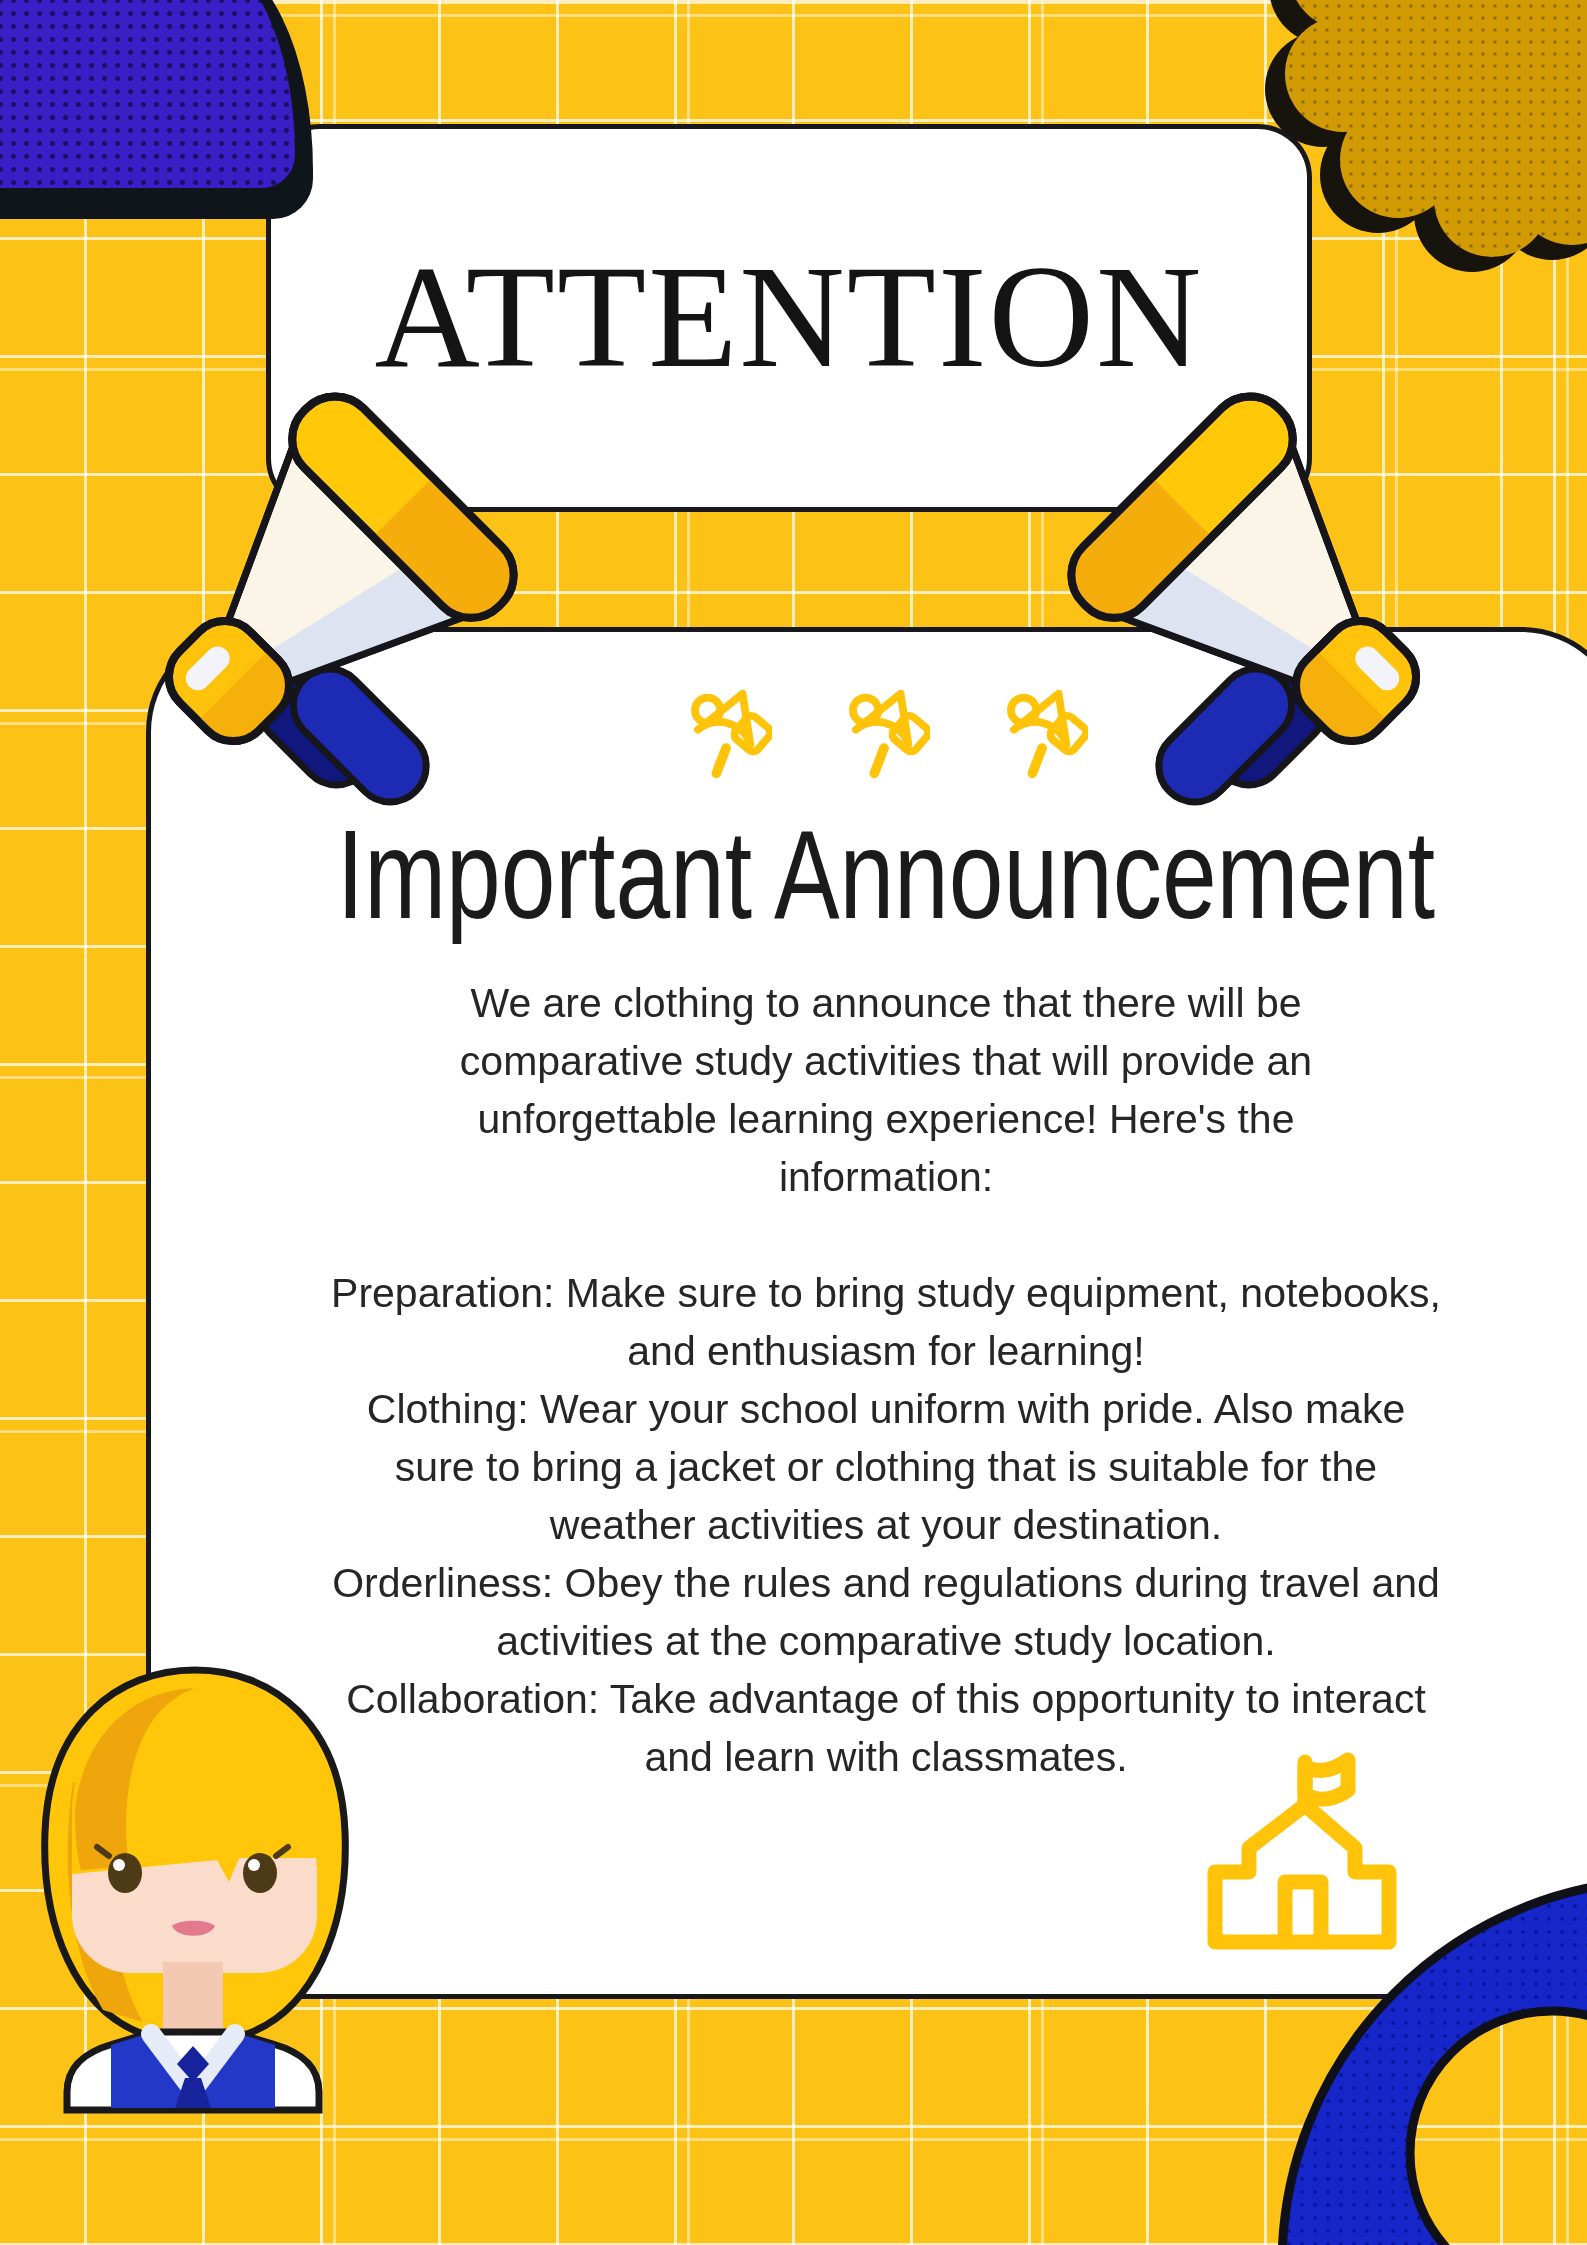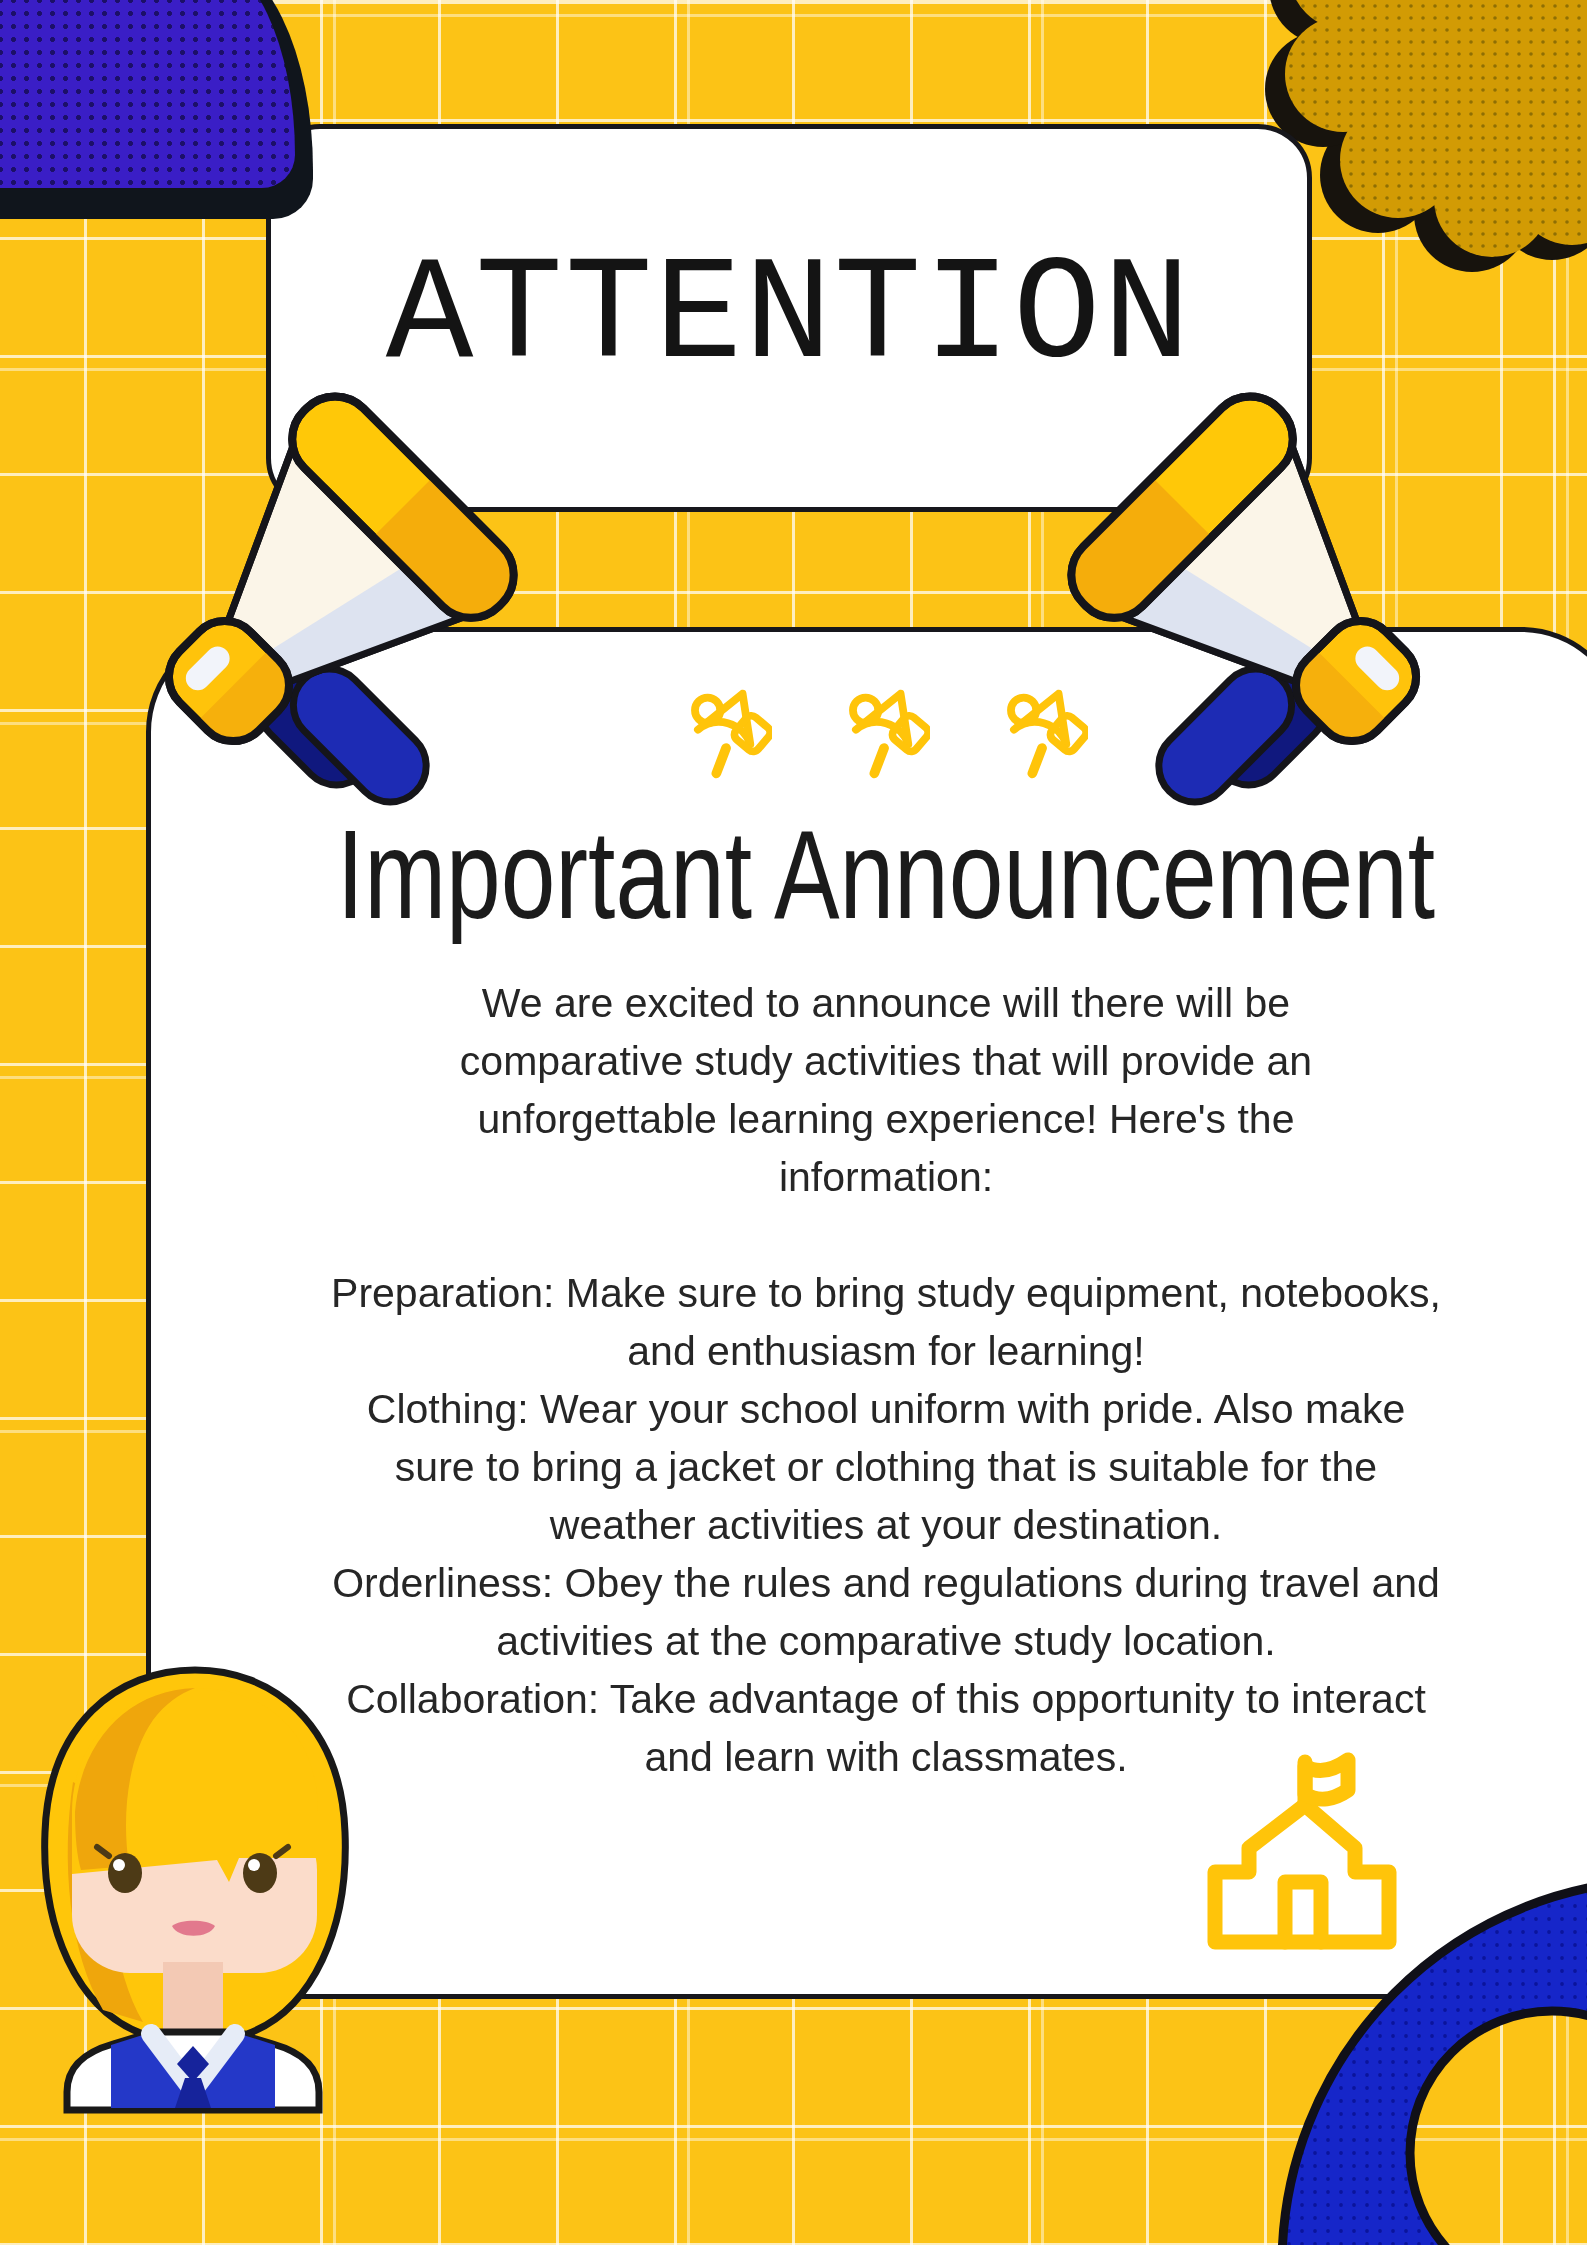--- a/index.html
+++ b/index.html
@@ -22,21 +22,21 @@
     background-image:radial-gradient(rgba(8,6,40,.6) 2.2px, transparent 2.8px);
     background-size:13px 13px;
     border-top-right-radius:100px 210px;border-bottom-right-radius:35px;z-index:8;}
   .flower{position:absolute;right:0;top:0;z-index:2;}
   .ring{position:absolute;right:0;bottom:0;z-index:9;}
 
   
   .top-card{position:absolute;left:266px;top:124px;width:1046px;height:388px;
     background:#ffffff;border:5px solid #17171c;border-radius:54px;box-sizing:border-box;z-index:3;
     display:flex;flex-direction:column;justify-content:center;align-items:center;}
-  .title{font-family:Liberation Mono, monospace;font-weight:400;color:#141414;
+  .title{font-family:Liberation Serif, serif;font-weight:400;color:#141414;
     font-size:146px;line-height:.93;letter-spacing:2px;text-align:center;}
   .main-card{position:absolute;left:146px;top:627px;width:1480px;height:1372px;
     background:#ffffff;border:5px solid #17171c;border-radius:105px;box-sizing:border-box;z-index:3;
     text-align:center;}
   .icons-row{margin-top:52px;display:flex;justify-content:center;gap:70px;}
   .heading-wrap{margin-top:26px;}
   .heading{display:inline-block;transform:scaleX(.78);transform-origin:center;
     font-size:126px;line-height:1;font-weight:400;color:#1b1b1b;white-space:nowrap;
     font-family:"Liberation Sans", sans-serif;}
   .body-text{color:#262626;font-size:41px;line-height:58px;font-weight:400;}
@@ -111,21 +111,21 @@
         <path d="M60 10 L14 47 A34 34 0 0 1 68 62 Z" stroke-linejoin="round"></path>
         <rect x="55" y="36" width="30" height="30" rx="7" transform="rotate(40 70 51)"></rect>
         <path d="M43 66 L33 92" stroke-width="10" stroke-linecap="round"></path>
       </svg>
     </div>
 
     <div class="heading-wrap">
       <span class="heading">Important Announcement</span>
     </div>
 
-    <div class="body-text intro">We are excited to announce will there will be comparative study activities that will provide an unforgettable learning experience! Here's the information:</div>
+    <div class="body-text intro">We are clothing to announce that there will be comparative study activities that will provide an unforgettable learning experience! Here's the information:</div>
 
     <div class="body-text items">
       <div>Preparation: Make sure to bring study equipment, notebooks, and enthusiasm for learning!</div>
       <div>Clothing: Wear your school uniform with pride. Also make sure to bring a jacket or clothing that is suitable for the weather activities at your destination.</div>
       <div>Orderliness: Obey the rules and regulations during travel and activities at the comparative study location.</div>
       <div>Collaboration: Take advantage of this opportunity to interact and learn with classmates.</div>
     </div>
 
     <svg class="school-icon" width="210" height="210" viewBox="0 0 210 210" fill="none" stroke="#FFC40A" stroke-width="15" stroke-linejoin="round" stroke-linecap="round">
       <path d="M108 55 L52 98 V122 H18 V192 H192 V122 H158 V98 Z"></path>

